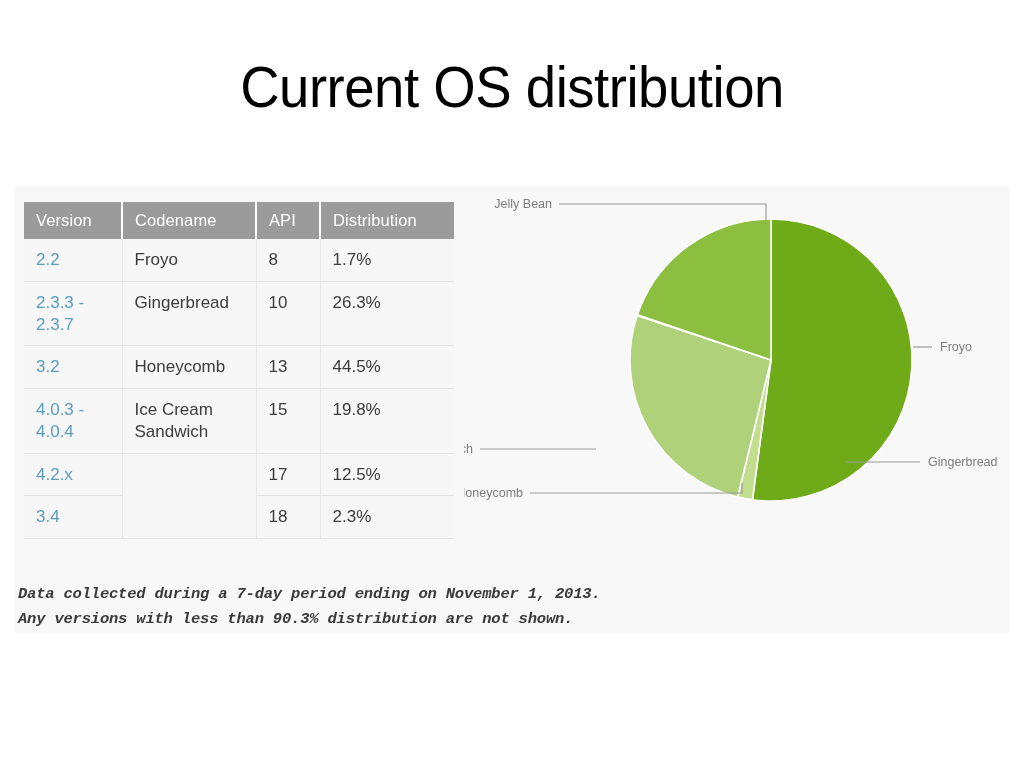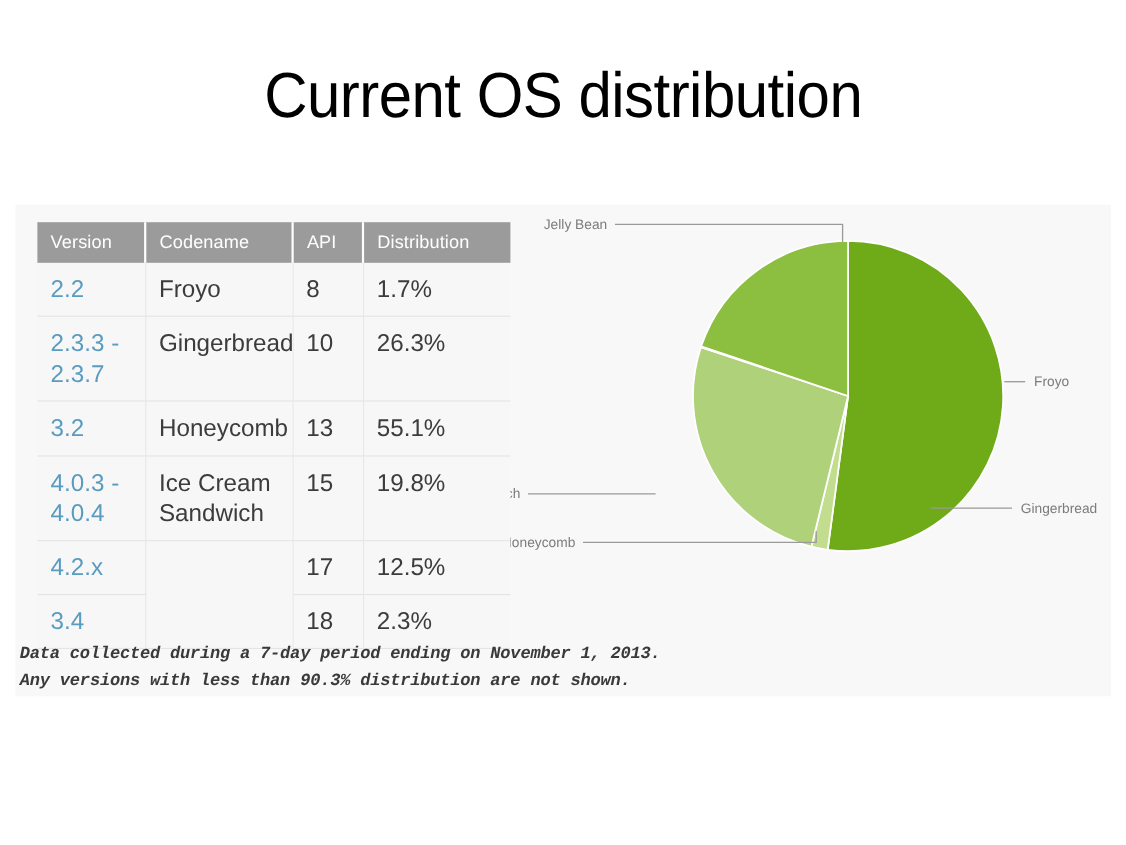--- a/index.html
+++ b/index.html
@@ -40,21 +40,21 @@
     left: 14px;
     top: 186px;
     width: 996px;
     height: 447px;
     background: #f8f8f8;
   }
 
   
   .dist-table {
     position: absolute;
-    left: 20px;
+    left: 10px;
     top: 16px;
     width: 430px;
     border-collapse: collapse;
     table-layout: fixed;
     background: #f7f7f7;
   }
   .dist-table col.c-version { width: 98px; }
   .dist-table col.c-codename { width: 134px; }
   .dist-table col.c-api { width: 64px; }
   .dist-table col.c-dist { width: 134px; }
@@ -65,21 +65,21 @@
     font-size: 16.5px;
     font-weight: 400;
     text-align: left;
     padding: 9px 0 9px 12px;
     border-right: 2px solid #ffffff;
     letter-spacing: 0.1px;
   }
   .dist-table thead th:last-child { border-right: none; }
 
   .dist-table tbody td {
-    font-size: 22px;
+    font-size: 17px;
     color: #3c3c3c;
     padding: 10px 0 10px 12px;
     vertical-align: top;
     border-bottom: 1px solid #e4e4e4;
     border-right: 1px solid #e8e8e8;
     background: #f7f7f7;
     line-height: 1.28;
   }
   .dist-table tbody td:last-child { border-right: none; }
   .dist-table tbody tr:last-child td { border-bottom: 1px solid #e4e4e4; }
@@ -184,21 +184,21 @@
       </tr>
 
       <tr>
         <td class="ver">
           <span class="two-line">3.2</span>
         </td>
         <td class="codename">
           <span class="two-line">Honeycomb</span>
         </td>
         <td>13</td>
-        <td>55.1%</td>
+        <td>44.5%</td>
       </tr>
 
       <tr>
         <td class="ver">
           <span class="two-line">4.0.3 -</span>
           <span class="two-line">4.0.4</span>
         </td>
         <td class="codename">
           <span class="two-line">Ice Cream</span>
           <span class="two-line">Sandwich</span>

